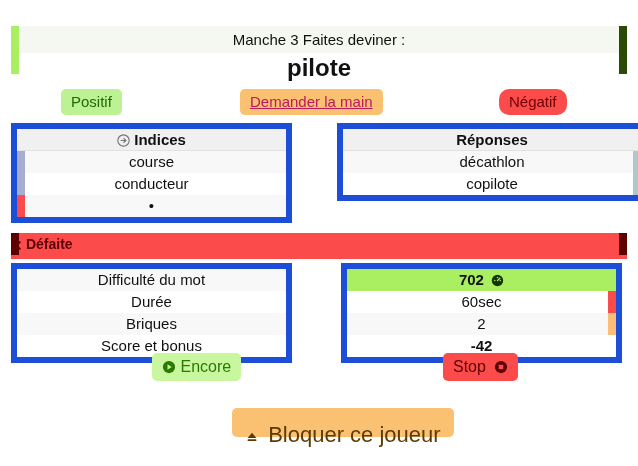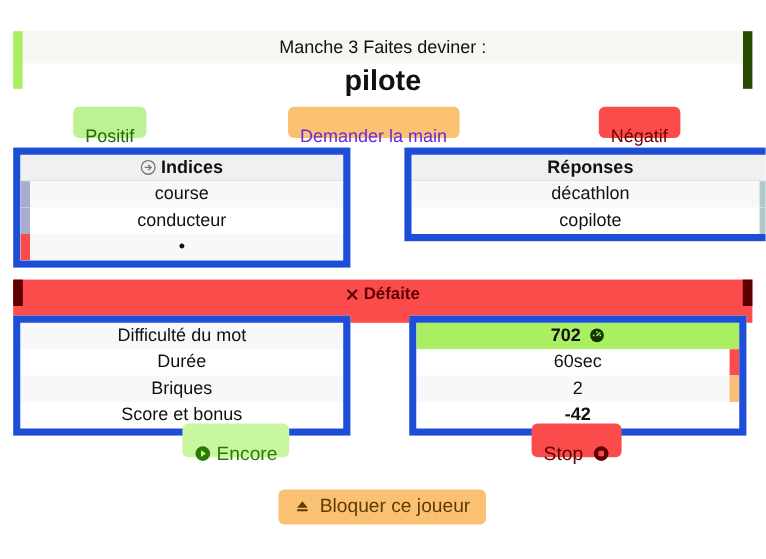--- a/index.html
+++ b/index.html
@@ -85,39 +85,41 @@
   }
 
   
   .pill {
     position: absolute;
     border: none;
     border-radius: 5px;
     font-size: 15px;
     line-height: 26px;
     height: 26px;
-    padding: 12px 10px;
+    padding: 0 10px;
     font-family: "Liberation Sans", sans-serif;
     cursor: pointer;
     white-space: nowrap;
   }
   #btn-positif {
     left: 61px; top: 89px;
     background: #bdf294;
     color: #1f6b00;
   }
   #btn-demander {
     left: 240px; top: 89px;
     background: #f9c171;
-    color: #6d28d9;
+    color: #be185d;
+    text-decoration: underline;
   }
   #btn-negatif {
     left: 499px; top: 89px;
     background: #fc4b4b;
     color: #6b0000;
+    border-radius: 10px;
   }
 
   
   #indices-panel {
     position: absolute;
     left: 11px; top: 123px;
     width: 281px;
   }
   #reponses-panel {
     position: absolute;
@@ -127,26 +129,25 @@
 
   
   #defaite-wrap {
     position: absolute;
     left: 11px; top: 233px;
     width: 616px; height: 22px;
   }
   #defaite-bar {
     position: absolute;
     left: 0; right: 0; top: 0;
-    height: 36px; line-height: 22px;
+    height: 26px; line-height: 22px;
     background: #fc4b4b;
     color: #5e0000;
     font-weight: bold;
     font-size: 14px;
-    text-align: center;
   }
   #defaite-cap-left {
     position: absolute; left: 0; top: 0;
     width: 8px; height: 22px;
     background: #5e0000;
   }
   #defaite-cap-right {
     position: absolute; right: 0; top: 0;
     width: 8px; height: 22px;
     background: #5e0000;
@@ -176,23 +177,23 @@
     left: 443px; top: 353px;
     background: #fc4b4b;
     color: #5e0000;
     font-size: 16px;
     line-height: 28px; height: 28px;
   }
   #btn-bloquer {
     left: 232px; top: 408px;
     background: #f9c171;
     color: #5e3a00;
-    font-size: 16px;
+    font-size: 22px;
     line-height: 29px; height: 29px;
-    padding: 0 13px;
+    padding: 12px 13px;
   }
 
   .ic {
     display: inline-block;
     vertical-align: -2px;
   }
   .ic svg { display: block; }
 </style>
 </head>
 <body>

